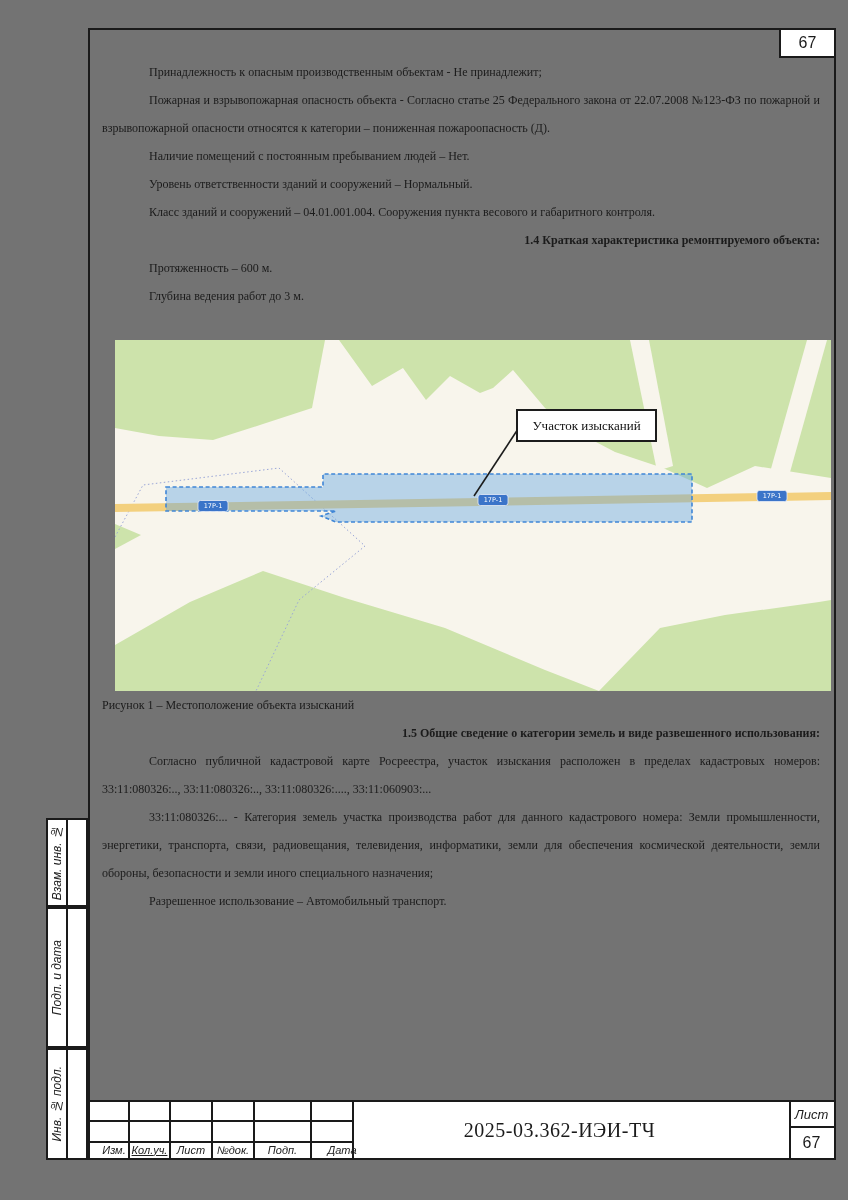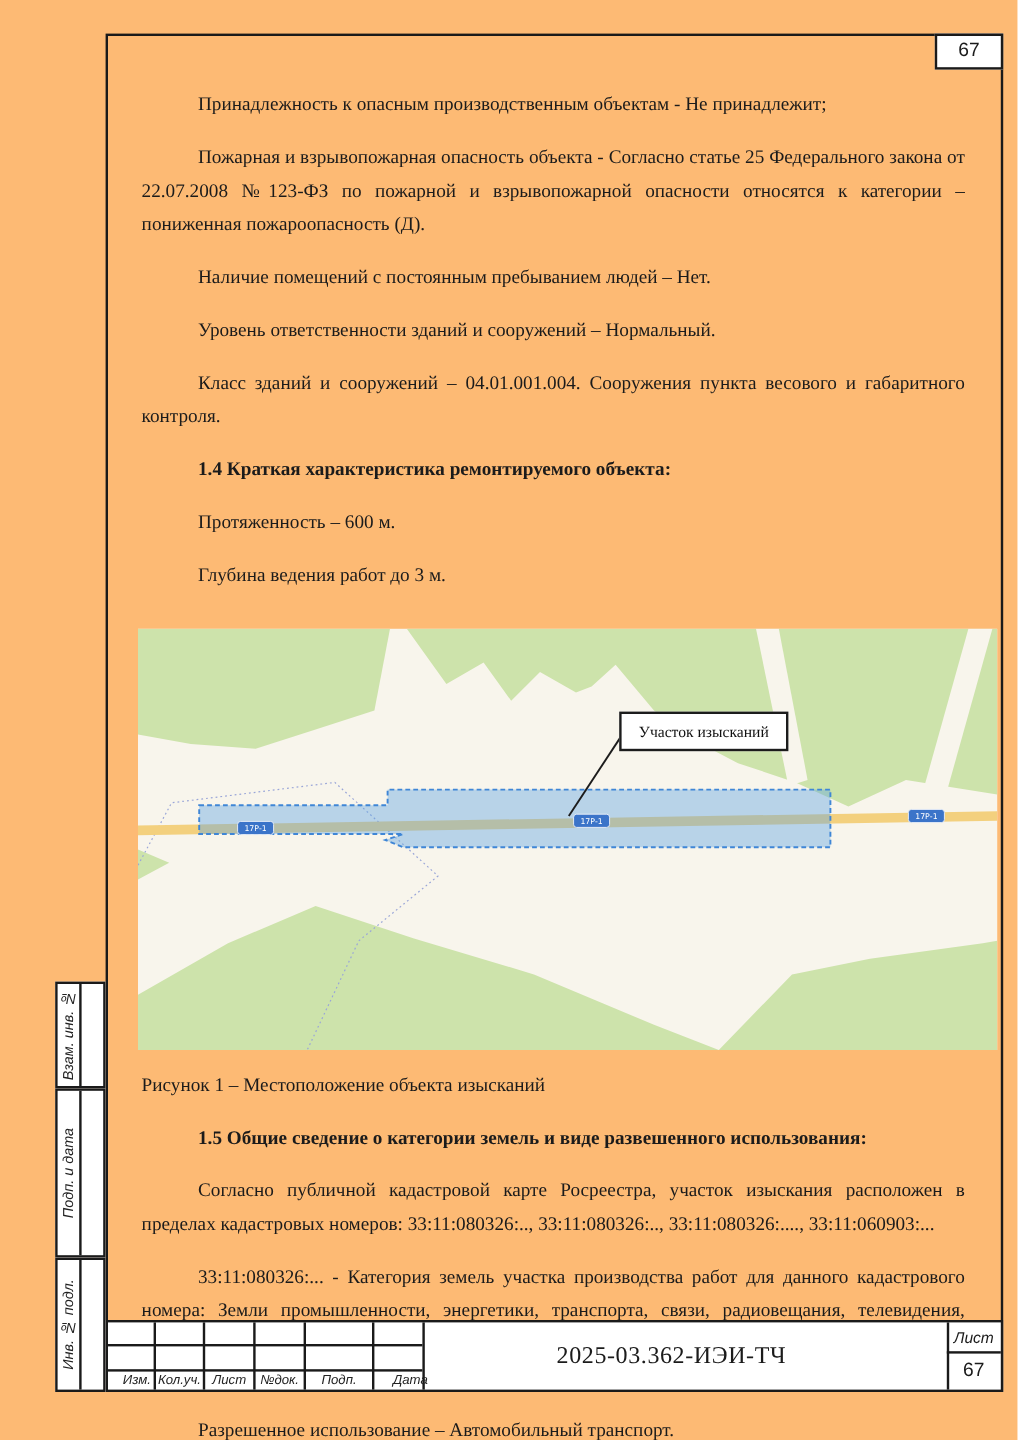--- a/index.html
+++ b/index.html
@@ -1,28 +1,28 @@
 <!DOCTYPE html>
 <html><head>
 <meta charset="utf-8">
 <style>
   html,body{margin:0;padding:0;background:#ffffff;}
-  .sheet{position:relative;width:848px;height:1200px;background:#fdba74;overflow:hidden;
+  .sheet{position:relative;width:848px;height:1200px;background:#737373;overflow:hidden;
          font-family:"Liberation Serif",serif;color:#1b1b1b;}
   
   .frame{position:absolute;left:88px;top:28px;width:748px;height:1132px;
          border:2px solid #1a1a1a;box-sizing:border-box;}
   
   .pagebox{position:absolute;left:779px;top:28px;width:57px;height:30px;border:2px solid #1a1a1a;
            box-sizing:border-box;background:#fff;display:flex;align-items:center;justify-content:center;
            font-family:"Liberation Sans",sans-serif;font-size:16px;}
   
   .content{position:absolute;left:102px;top:28px;width:718px;padding-top:30px;}
-  .content p{margin:16px;font-size:16px;line-height:28px;text-align:justify;text-indent:47px;}
-  .content p.head{font-weight:bold;text-align:left;}
+  .content p{margin:0;font-size:12px;line-height:28px;text-align:justify;text-indent:47px;}
+  .content p.head{font-weight:bold;text-align:right;}
   .caption{margin:0;font-size:16px;line-height:28px;text-align:center;text-indent:0 !important;margin-top:14px;}
   
   .map{position:relative;width:716px;height:351px;margin-left:13px;margin-top:30px;background:#f8f5ec;}
   .map svg{position:absolute;left:0;top:0;}
   .map-label{position:absolute;left:401px;top:69px;width:141px;height:33px;border:2px solid #1c1c1c;
              box-sizing:border-box;background:#ffffff;display:flex;align-items:center;justify-content:center;
              font-family:Liberation Serif, serif;font-size:13px;color:#111;}
   
   .sidebar{position:absolute;left:46px;top:818px;width:42px;height:342px;}
   .sb-sec{position:absolute;left:0;width:42px;border:2px solid #1a1a1a;box-sizing:border-box;background:#fff;}
@@ -137,21 +137,21 @@
     <div class="vline" style="left:121px;"></div>
     <div class="vline" style="left:163px;"></div>
     <div class="vline" style="left:220px;"></div>
     <div class="vline" style="left:262px;"></div>
     <div class="vline" style="left:699px;"></div>
     <div class="hline" style="left:0;width:262px;top:18px;"></div>
     <div class="hline" style="left:0;width:262px;top:39px;"></div>
     <div class="hline" style="left:699px;width:45px;top:24px;"></div>
 
     <div class="collabel" style="left:0;width:48px;">Изм.</div>
-    <div class="collabel" style="left:40px;width:39px;">Кол.уч.</div>
+    <div class="collabel" style="left:40px;width:39px;text-decoration:underline;">Кол.уч.</div>
     <div class="collabel" style="left:81px;width:40px;">Лист</div>
     <div class="collabel" style="left:123px;width:40px;">№док.</div>
     <div class="collabel" style="left:165px;width:55px;">Подп.</div>
     <div class="collabel" style="left:222px;width:60px;">Дата</div>
 
     <div class="doccode">2025-03.362-ИЭИ-ТЧ</div>
     <div class="sheetlabel">Лист</div>
     <div class="sheetnum">67</div>
   </div>
 

